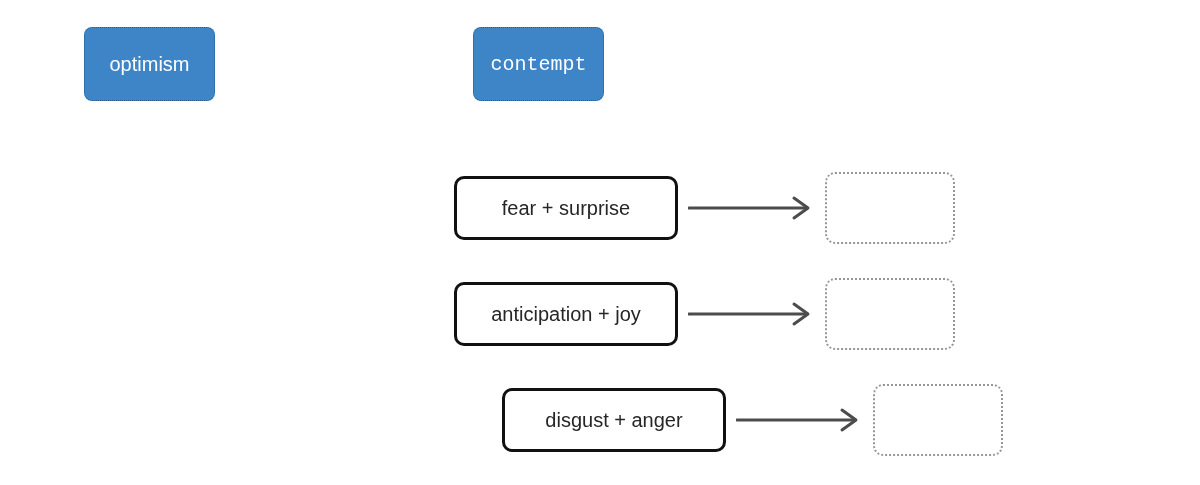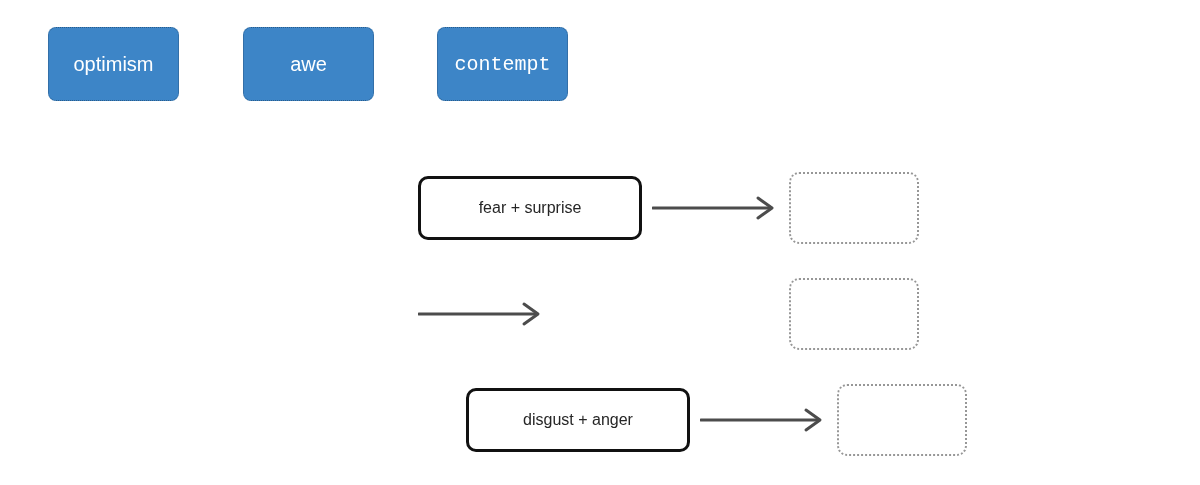--- a/index.html
+++ b/index.html
@@ -10,20 +10,21 @@
     width: 1200px;
     height: 485px;
     background: var(--background, #ffffff);
     font-family: "Liberation Sans", "DejaVu Sans", sans-serif;
     overflow: hidden;
   }
   .stage {
     position: relative;
     width: 998px;
     height: 485px;
+    margin-left: 36px;
   }
 
   
   .chip {
     position: absolute;
     top: 27px;
     width: 131px;
     height: 74px;
     box-sizing: border-box;
     background: var(--chip-bg, #3d85c7);
@@ -61,21 +62,21 @@
     height: 64px;
     box-sizing: border-box;
     background: #ffffff;
     border: 3px solid var(--prompt-border, #111111);
     border-radius: 10px;
     display: flex;
     align-items: center;
     justify-content: center;
   }
   .prompt-label {
-    font-size: 16px;
+    font-size: 20px;
     color: var(--prompt-text, #262626);
     white-space: nowrap;
   }
 
   .arrow {
     flex: none;
     width: 128px;
     height: 26px;
     color: var(--arrow, #4c4c4c);
     display: block;
@@ -95,35 +96,37 @@
     font-size: 20px;
     color: var(--prompt-text, #262626);
   }
 </style>
 </head>
 <body>
 
 <div class="stage">
 
   <div class="chip chip-0">optimism</div>
-  <div class="chip chip-1">awe</div>
   <div class="chip chip-2">contempt</div>
 
   <div class="match-row row-0">
     <div class="prompt-box">
       <span class="prompt-label">fear + surprise</span>
     </div>
     <svg class="arrow" viewBox="0 0 128 26" fill="none" stroke="currentColor" stroke-width="3" stroke-linecap="round" stroke-linejoin="round">
       <line x1="1" y1="13" x2="118" y2="13"></line>
       <polyline points="106,3 120,13 106,23"></polyline>
     </svg>
     <div class="dropzone"></div>
   </div>
 
   <div class="match-row row-1">
+    <div class="prompt-box">
+      <span class="prompt-label">anticipation + joy</span>
+    </div>
     <svg class="arrow" viewBox="0 0 128 26" fill="none" stroke="currentColor" stroke-width="3" stroke-linecap="round" stroke-linejoin="round">
       <line x1="1" y1="13" x2="118" y2="13"></line>
       <polyline points="106,3 120,13 106,23"></polyline>
     </svg>
     <div class="dropzone"></div>
   </div>
 
   <div class="match-row row-2">
     <div class="prompt-box">
       <span class="prompt-label">disgust + anger</span>

